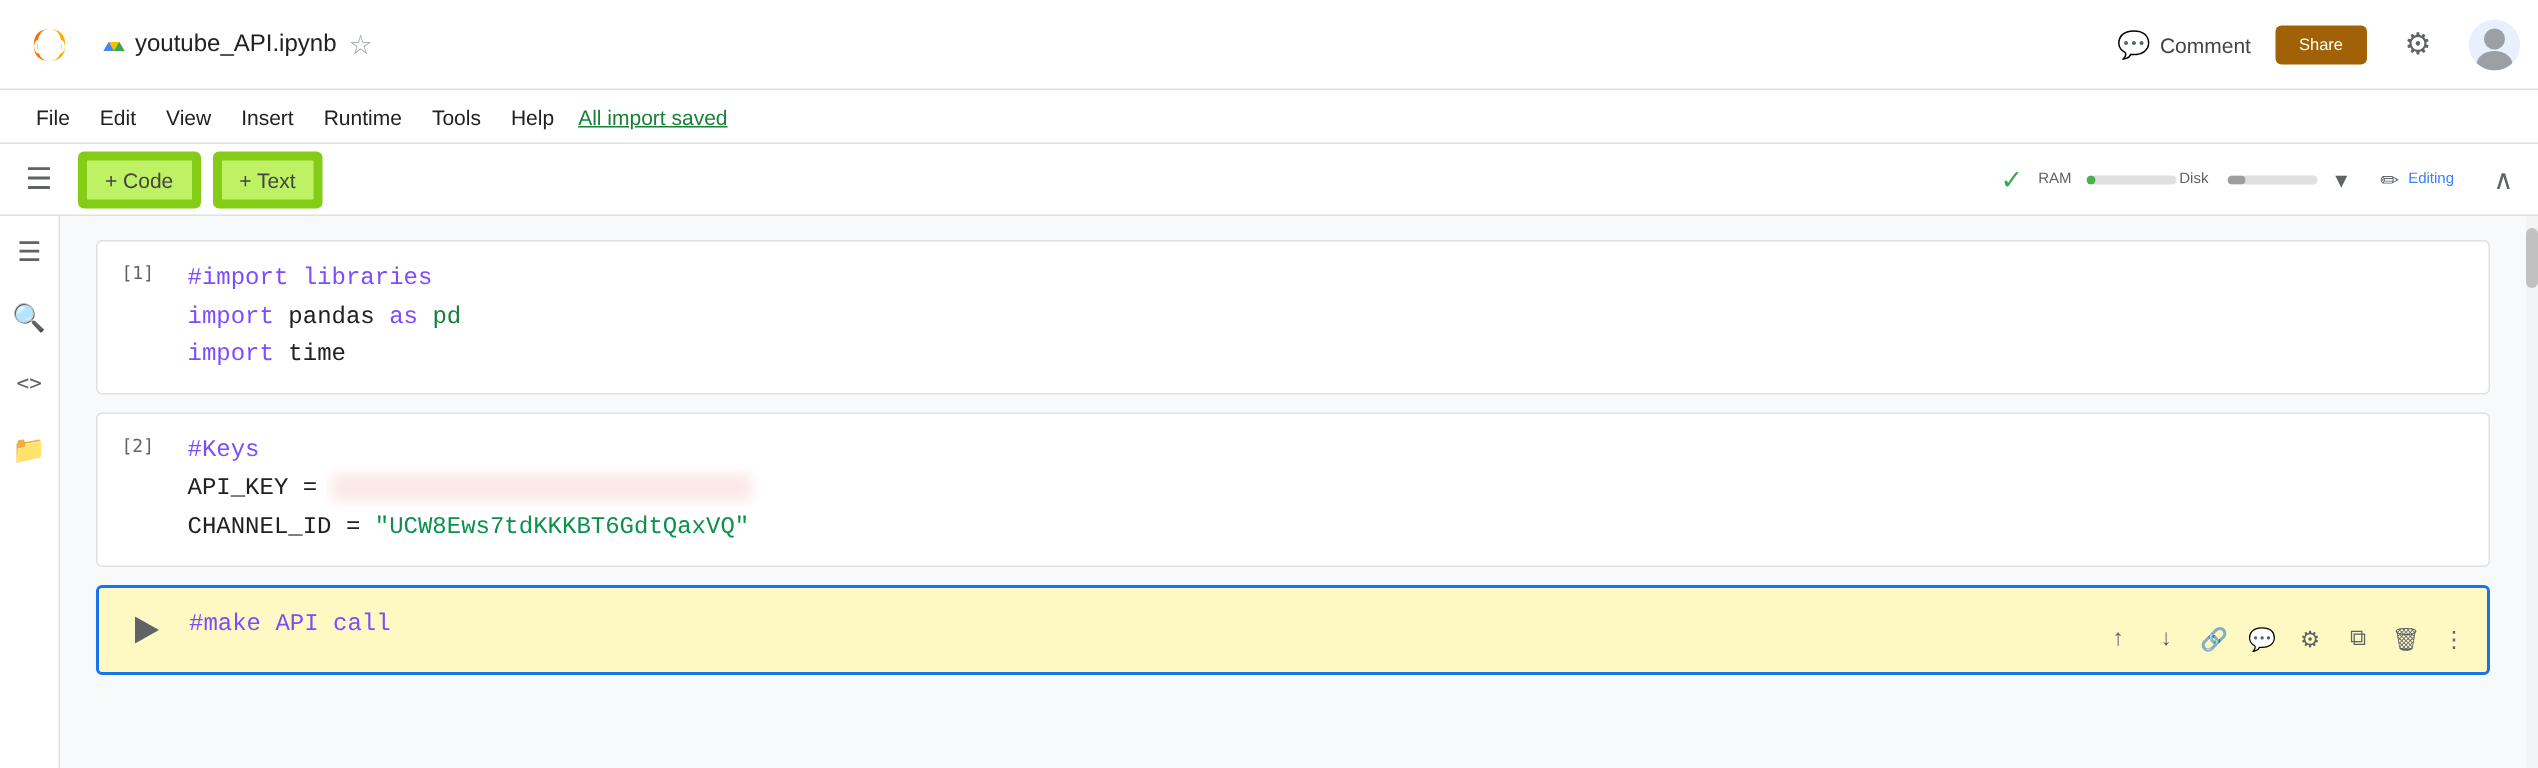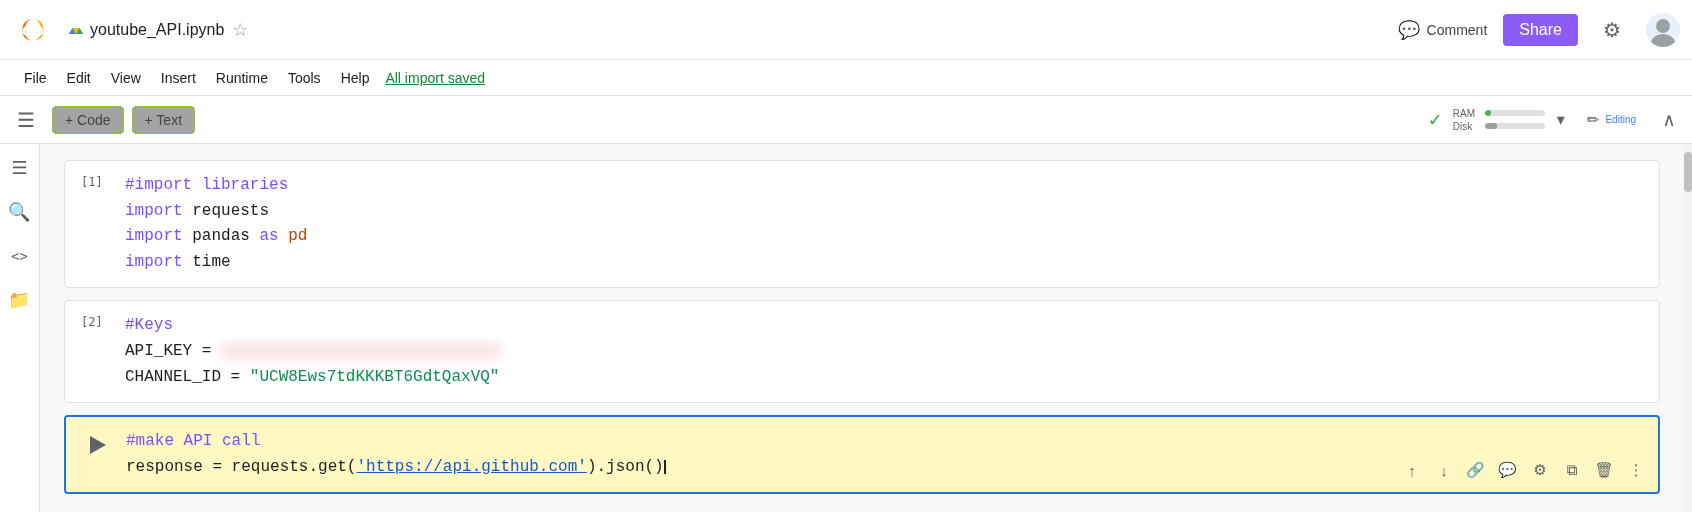--- a/index.html
+++ b/index.html
@@ -47,27 +47,27 @@
     #comment-btn {
       display: flex;
       align-items: center;
       gap: 6px;
       color: #444;
       font-size: 14px;
       cursor: pointer;
     }
 
     #share-btn {
-      background: #8b5cf6;
+      background: #a16207;
       color: #fff;
       border: none;
       padding: 7px 16px;
       border-radius: 4px;
       cursor: pointer;
-      font-size: 16px;
+      font-size: 11px;
       font-weight: 500;
     }
 
     #settings-icon-btn {
       width: 36px;
       height: 36px;
       display: flex;
       align-items: center;
       justify-content: center;
       border-radius: 50%;
@@ -131,39 +131,39 @@
       border-radius: 4px;
       color: #5f6368;
       font-size: 20px;
     }
 
     #add-code-btn, #add-text-btn {
       display: flex;
       align-items: center;
       gap: 4px;
       padding: 5px 12px;
-      border: 1px solid #84cc16;
+      border: 6px solid #84cc16;
       border-radius: 4px;
       cursor: pointer;
       font-size: 14px;
       color: #444;
-      background: #a3a3a3;
+      background: #bef264;
       margin-left: 8px;
     }
 
     #toolbar-right {
       margin-left: auto;
       display: flex;
       align-items: center;
       gap: 8px;
     }
 
     #ram-disk-indicator {
       display: flex;
-      flex-direction: column;
+      flex-direction: row;
       font-size: 11px;
       color: #5f6368;
       gap: 2px;
     }
 
     .resource-row {
       display: flex;
       align-items: center;
       gap: 4px;
     }
@@ -275,21 +275,21 @@
       font-size: 16px;
       line-height: 1.6;
       flex: 1;
     }
 
     .code-comment { color: #7c4dff; font-style: normal; }
     .code-keyword { color: #7c4dff; }
     .code-string { color: #0d904f; }
     .code-string-link { color: #1558d6; text-decoration: underline; }
     .code-normal { color: #202124; }
-    .code-blue { color: #c2410c; }
+    .code-blue { color: #15803d; }
 
     .cell-toolbar {
       position: absolute;
       bottom: 8px;
       right: 8px;
       display: flex;
       align-items: center;
       gap: 4px;
     }
 
@@ -457,24 +457,20 @@
 
   <div id="notebook-area">
 
     <div class="cell-container">
       <div class="cell-header">
         <span class="cell-number">[1]</span>
         <div class="cell-content">
           <div><span class="code-comment">#import libraries</span></div>
           <div>
             <span class="code-keyword">import</span>
-            <span class="code-normal"> requests</span>
-          </div>
-          <div>
-            <span class="code-keyword">import</span>
             <span class="code-normal"> pandas </span>
             <span class="code-keyword">as</span>
             <span class="code-blue"> pd</span>
           </div>
           <div>
             <span class="code-keyword">import</span>
             <span class="code-normal"> time</span>
           </div>
         </div>
       </div>
@@ -497,23 +493,20 @@
       </div>
     </div>
 
     <div class="cell-container active">
       <div class="cell-header">
         <button id="run-btn">
           <div class="run-icon"></div>
         </button>
         <div class="cell-content">
           <div><span class="code-comment">#make API call</span></div>
-          <div>
-            <span class="code-normal">response = requests.get(</span><span class="code-string-link">'https://api.github.com'</span><span class="code-normal">).json()</span><span class="cursor-blink"></span>
-          </div>
         </div>
       </div>
 
       <div class="cell-toolbar">
         <div class="cell-tool-icon">↑</div>
         <div class="cell-tool-icon">↓</div>
         <div class="cell-tool-icon">🔗</div>
         <div class="cell-tool-icon">💬</div>
         <div class="cell-tool-icon">⚙</div>
         <div class="cell-tool-icon">⧉</div>

